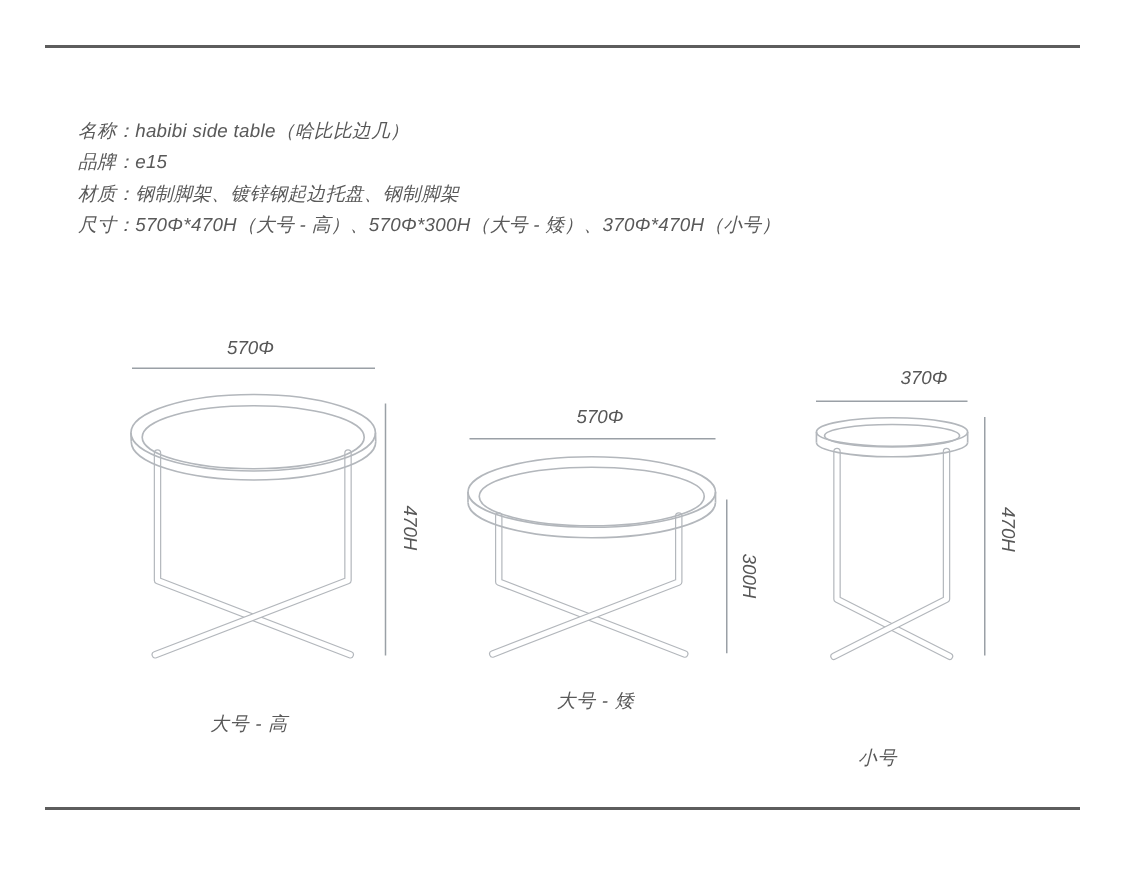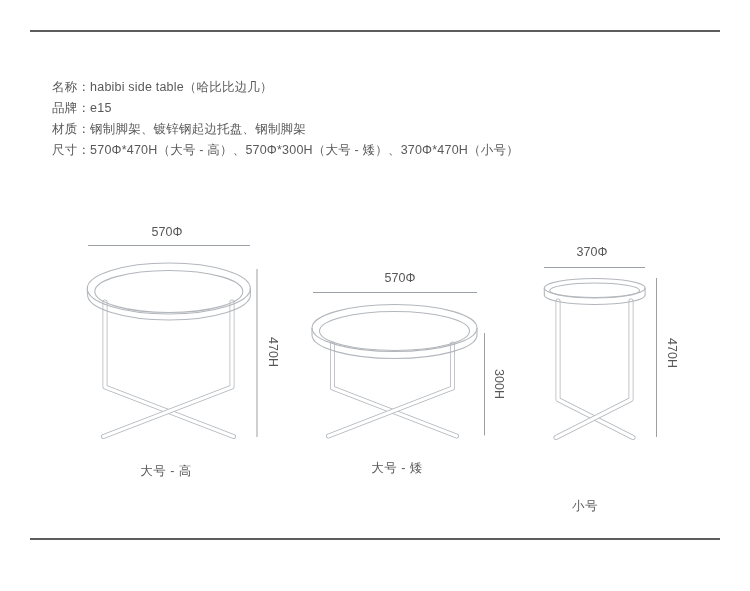--- a/index.html
+++ b/index.html
@@ -3,20 +3,21 @@
 <meta charset="utf-8">
 <style>
   html, body { margin: 0; padding: 0; background: #ffffff; }
   .page {
     position: relative;
     width: 750px;
     height: 591px;
     background: #ffffff;
     overflow: hidden;
     font-family: "Liberation Sans", "DejaVu Sans", sans-serif;
+    font-style: italic;
   }
   .divider {
     position: absolute;
     left: 30px;
     width: 690px;
     height: 2px;
     background: #5d5d5d;
   }
   .divider.top { top: 30px; }
   .divider.bottom { top: 538px; }
@@ -136,23 +137,23 @@
         <ellipse class="drawline" cx="594.7" cy="290.5" rx="45" ry="7.5"></ellipse>
         <path class="drawline" d="M 544.3 295 A 50.4 9.5 0 0 0 645.1 295"></path>
         <path class="drawline" d="M 544.3 288 L 544.3 295"></path>
         <path class="drawline" d="M 645.1 288 L 645.1 295"></path>
       </g>
     </g>
   </svg>
 
   <div class="dim-label" style="left:167px; top:232px;">570Φ</div>
   <div class="dim-label vertical" style="left:273px; top:352px;">470H</div>
-  <div class="caption" style="left:166px; top:471px;">大号 - 高</div>
+  <div class="caption" style="left:166px; top:483px;">大号 - 高</div>
 
   <div class="dim-label" style="left:400px; top:278px;">570Φ</div>
   <div class="dim-label vertical" style="left:499px; top:384px;">300H</div>
   <div class="caption" style="left:397px; top:468px;">大号 - 矮</div>
 
-  <div class="dim-label" style="left:592px; top:252px;">370Φ</div>
+  <div class="dim-label" style="left:616px; top:252px;">370Φ</div>
   <div class="dim-label vertical" style="left:672px; top:353px;">470H</div>
   <div class="caption" style="left:585px; top:483px;margin-top:23px;">小号</div>
 
 </div>
 
 </body></html>

